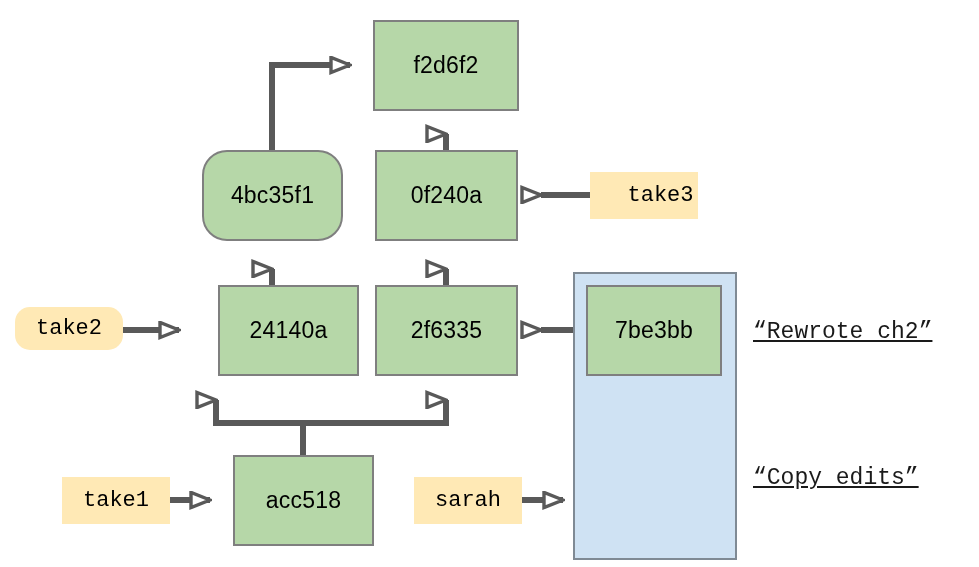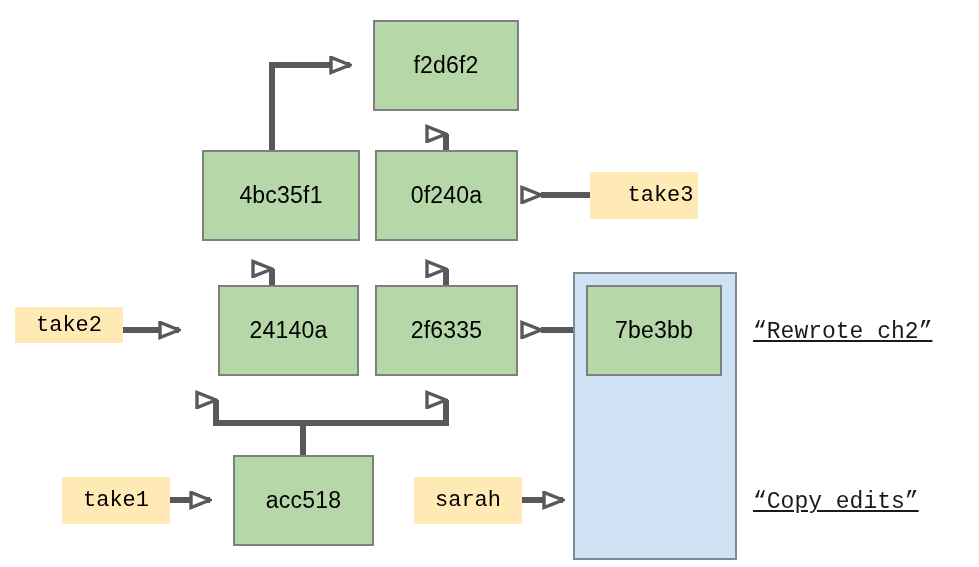--- a/index.html
+++ b/index.html
@@ -111,21 +111,21 @@
       <path d="M 170 500 L 210 500" marker-end="url(#ah-right)"></path>
 
       <path d="M 522 500 L 563 500" marker-end="url(#ah-right)"></path>
     </g>
   </svg>
 
   <div class="node commit" style="left:373px; top:20px; width:146px; height:91px;">
     <span>f2d6f2</span>
   </div>
 
-  <div class="node commit" style="left:202px; top:150px; width:158px; height:91px;">
+  <div class="node commit" style="left:202px; top:150px; width:141px; height:91px;border-radius:25px;">
     <span>4bc35f1</span>
   </div>
 
   <div class="node commit" style="left:375px; top:150px; width:143px; height:91px;">
     <span>0f240a</span>
   </div>
 
   <div class="node commit" style="left:202px; top:285px; width:141px; height:91px;margin-left:16px;">
     <span>24140a</span>
   </div>
@@ -140,33 +140,33 @@
 
   <div class="node commit" style="left:233px; top:455px; width:141px; height:91px;">
     <span>acc518</span>
   </div>
 
 
   <div class="node label-tag" style="left:590px; top:172px; width:108px; height:47px;padding-left:33px;">
     <span>take3</span>
   </div>
 
-  <div class="node label-tag" style="left:15px; top:307px; width:108px; height:36px;">
+  <div class="node label-tag" style="left:15px; top:307px; width:108px; height:43px;border-radius:15px;">
     <span>take2</span>
   </div>
 
   <div class="node label-tag" style="left:62px; top:477px; width:108px; height:47px;">
     <span>take1</span>
   </div>
 
   <div class="node label-tag" style="left:414px; top:477px; width:108px; height:47px;">
     <span>sarah</span>
   </div>
 
   <div class="annotation" style="left:753px; top:312px; height:40px;">
     <span>“Rewrote ch2”</span>
   </div>
 
-  <div class="annotation" style="left:753px; top:482px; height:40px;text-align:right;">
+  <div class="annotation" style="left:753px; top:458px; height:40px;text-align:right;">
     <span>“Copy edits”</span>
   </div>
 
 </div>
 
 </body></html>

